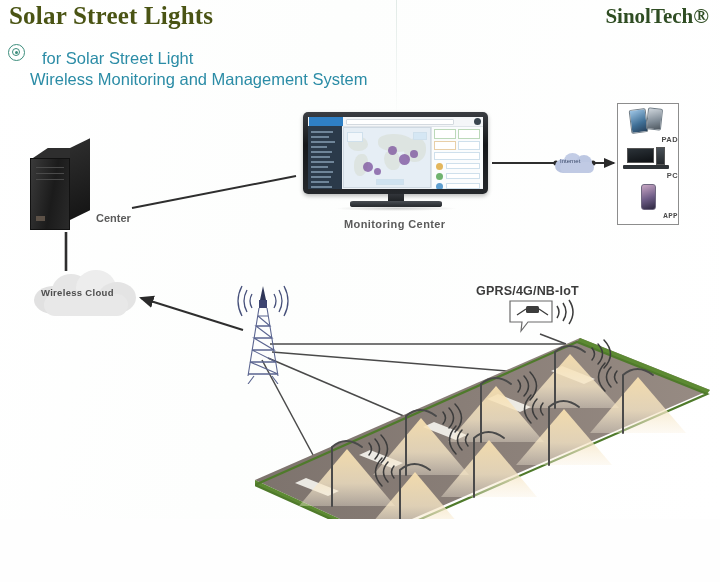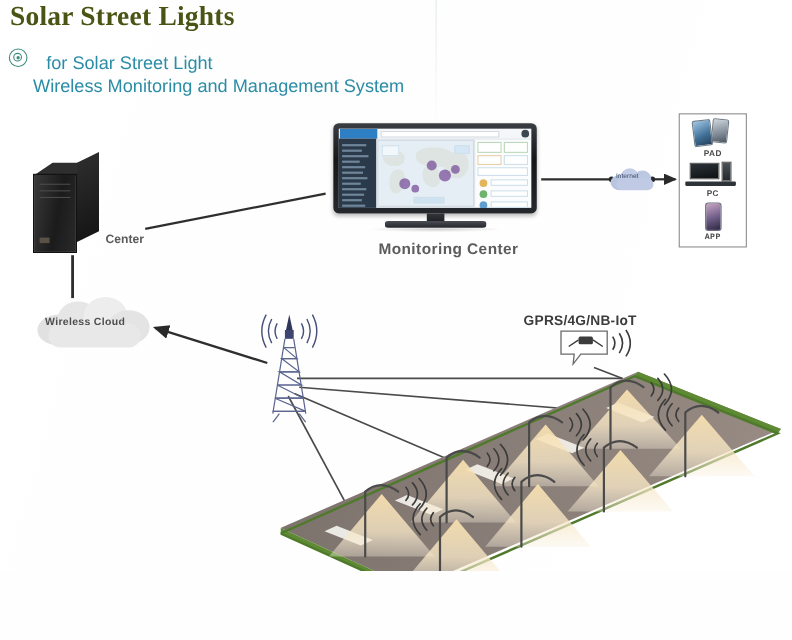--- a/index.html
+++ b/index.html
@@ -90,21 +90,21 @@
   .tv-neck{position:absolute;left:50%;top:82px;width:16px;height:8px;margin-left:-8px;
     background:linear-gradient(180deg,#32353a,#1d2023);}
   .tv-base{position:absolute;left:50%;top:89px;width:92px;height:6px;margin-left:-46px;
     background:linear-gradient(180deg,#4a4e54,#24272b);border-radius:3px/2px;}
   .tv-shadow{position:absolute;left:50%;top:94px;width:120px;height:5px;margin-left:-60px;
     background:radial-gradient(ellipse at center,rgba(120,120,120,.33),rgba(255,255,255,0) 72%);}
 
   
   #devbox{position:absolute;left:617px;top:103px;width:62px;height:122px;
     border:1.4px solid #8d8d8d;background:#fff;box-sizing:border-box;}
-  .dev-lbl{position:absolute;width:100%;text-align:center;font-size:7.5px;font-weight:bold;color:#4a4a4a;letter-spacing:.4px;}
+  .dev-lbl{position:absolute;width:100%;text-align:right;font-size:7.5px;font-weight:bold;color:#4a4a4a;letter-spacing:.4px;}
   .tabA{position:absolute;left:12px;top:5px;width:17px;height:24px;border-radius:2px;
     background:linear-gradient(160deg,#9fc6e6,#3f6f96 60%,#27405a);border:1px solid #6f7b85;box-sizing:border-box;transform:rotate(-7deg);}
   .tabB{position:absolute;left:29px;top:4px;width:15px;height:22px;border-radius:2px;
     background:linear-gradient(160deg,#cfd6dc,#7f8b96 60%,#4d565e);border:1px solid #6f7b85;box-sizing:border-box;transform:rotate(6deg);}
   .pcmon{position:absolute;left:9px;top:44px;width:27px;height:15px;
     background:linear-gradient(170deg,#2b3238,#0e1114);border:1px solid #555;box-sizing:border-box;}
   .pctower{position:absolute;left:38px;top:43px;width:9px;height:18px;
     background:linear-gradient(180deg,#4a5158,#23282c);border:1px solid #555;box-sizing:border-box;}
   .pckb{position:absolute;left:5px;top:61px;width:46px;height:4px;background:#2e3337;border-radius:1px;}
   .phone{position:absolute;left:23px;top:80px;width:15px;height:26px;border-radius:3px;
@@ -128,20 +128,21 @@
       background:linear-gradient(180deg,rgba(222,232,228,.9),rgba(255,255,255,0));}
 </style>
 </head>
 <body>
 
 <div id="stage">
 
   <div class="faintline"></div>
 
   <div class="hdr-title">Solar Street Lights</div>
+  <div class="hdr-brand">SinolTech®</div>
 
   <div class="sub-wrap">
     <div class="bullseye"></div>
     <div class="sub-line l2">for Solar Street Light</div>
     <div class="sub-line l1">Wireless Monitoring and Management System</div>
   </div>
 
   <svg width="720" height="582" style="position:absolute;left:0;top:0;pointer-events:none;">
     <defs>
       <marker id="arr" markerWidth="7" markerHeight="7" refX="6" refY="3" orient="auto">
@@ -242,21 +243,21 @@
           <div class="pnl" style="left:14px;top:36px;width:34px;height:6px;"></div>
           <div class="pnl" style="left:14px;top:46px;width:34px;height:6px;"></div>
           <div class="pnl" style="left:14px;top:56px;width:34px;height:6px;"></div>
         </div>
       </div>
     </div>
     <div class="tv-neck"></div>
     <div class="tv-base"></div>
     <div class="tv-shadow"></div>
   </div>
-  <div class="lbl" style="left:344px;top:218px;font-size:14px;letter-spacing:.4px;">Monitoring Center</div>
+  <div class="lbl" style="left:344px;top:218px;font-size:11px;letter-spacing:.4px;">Monitoring Center</div>
 
   <div class="cloud-shape" style="left:554px;top:150px;width:44px;height:26px;">
     <div class="cl-b" style="left:1px;top:9px;width:17px;height:14px;background:#b9c4e0;"></div>
     <div class="cl-b" style="left:10px;top:3px;width:17px;height:16px;background:#c3cde6;"></div>
     <div class="cl-b" style="left:22px;top:5px;width:16px;height:15px;background:#bcc7e2;"></div>
     <div class="cl-b" style="left:6px;top:12px;width:34px;height:11px;background:#c0cae4;border-radius:8px;"></div>
   </div>
   <div class="lbl" style="left:560px;top:158px;font-size:6px;color:#3b4a6b;font-weight:normal;">Internet</div>
 
   <div id="devbox">

